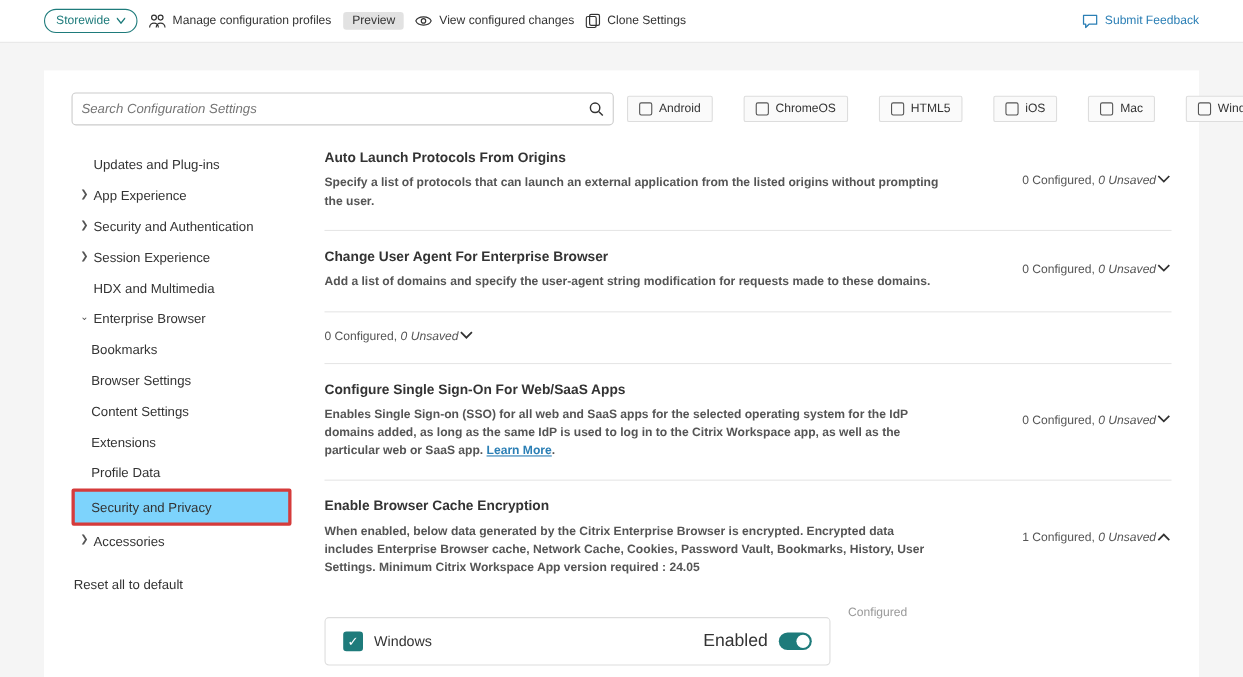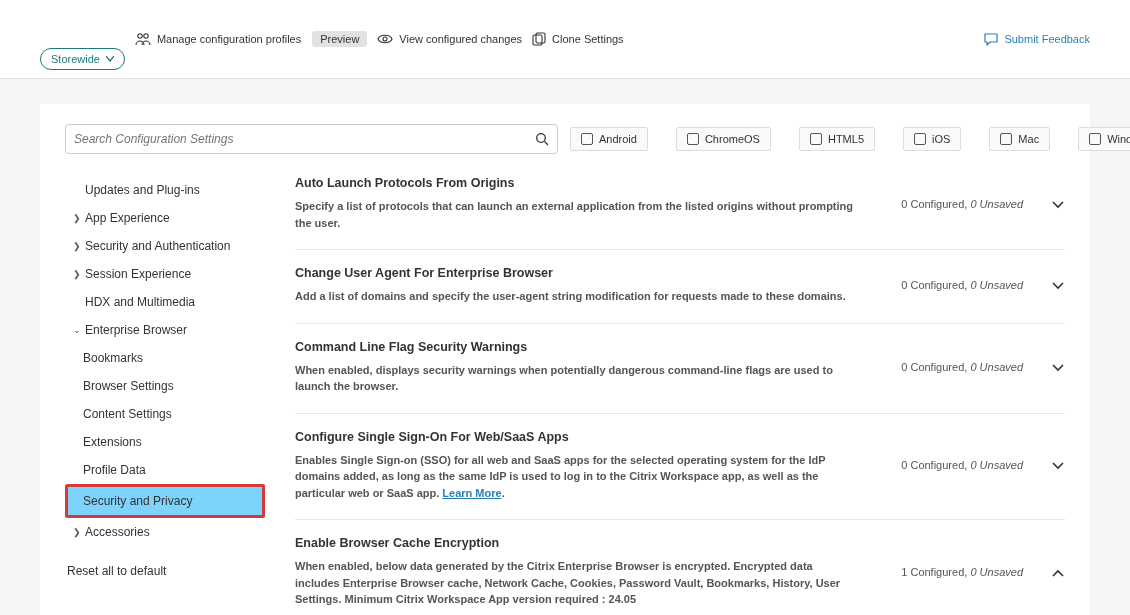--- a/index.html
+++ b/index.html
@@ -20,21 +20,20 @@
   .pill {
     border: 1px solid #1e7b7b;
     color: #1e7b7b;
     border-radius: 14px;
     padding: 4px 10px;
     display: inline-flex;
     align-items: center;
     gap: 6px;
     font-size: 11px;
     cursor: pointer;
-    margin-top: 40px;
   }
   .topbar .item {
     display: inline-flex;
     align-items: center;
     gap: 6px;
     font-size: 11px;
     color: #333;
     cursor: pointer;
   }
   .badge-preview {
@@ -101,21 +100,20 @@
     gap: 30px;
   }
   .sidebar {
     width: 200px;
     flex-shrink: 0;
   }
   .sidebar-item {
     padding: 7px 8px;
     font-size: 12px;
     display: flex;
-    align-items: center;
     gap: 4px;
     cursor: pointer;
   }
   .sidebar-item.sub { padding-left: 18px; }
   .sidebar-item.active {
     background: #7dd3fc;
     border: 3px solid #d53b3b;
     border-radius: 2px;
     padding-left: 15px;
   }
@@ -133,21 +131,21 @@
     border-bottom: 1px solid #e6e6e6;
     padding: 16px 0 18px;
     display: flex;
     gap: 10px;
   }
   .setting:first-child { padding-top: 0; }
   .setting-left { flex: 1; }
   .setting-title { font-weight: 700; font-size: 12.5px; margin-bottom: 8px; }
   .setting-desc { font-size: 11px; color: #555; line-height: 1.5; max-width: 560px; font-weight: bold; }
   .setting-desc a { color: #2b7fb5; text-decoration: underline; cursor: pointer; }
-  .setting-right { display: flex; align-items: flex-end; gap: 28px; flex-shrink: 0; align-self: center; }
+  .setting-right { display: flex; align-items: flex-start; gap: 0; flex-shrink: 0; align-self: center; }
   .status-text { font-size: 11px; color: #555; }
   .status-text .italic { font-style: italic; }
   .expander { cursor: pointer; }
 
   .config-box {
     border: 1px solid #ddd;
     border-radius: 4px;
     padding: 12px 16px;
     margin-top: 18px;
     display: flex;
@@ -325,24 +323,20 @@
           </div>
           <div class="setting-right">
             <span class="status-text"><span>0</span> <span>Configured</span>, <span class="italic"><span>0</span> <span>Unsaved</span></span></span>
             <svg class="expander" width="14" height="10" viewBox="0 0 14 10">
                 <path d="M2 2 L7 7 L12 2" fill="none" stroke="#333" stroke-width="1.6"></path>
               </svg>
           </div>
         </div>
 
         <div class="setting">
-          <div class="setting-left">
-            <div class="setting-title">Command Line Flag Security Warnings</div>
-            <div class="setting-desc">When enabled, displays security warnings when potentially dangerous command-line flags are used to launch the browser.</div>
-          </div>
           <div class="setting-right">
             <span class="status-text"><span>0</span> <span>Configured</span>, <span class="italic"><span>0</span> <span>Unsaved</span></span></span>
             <svg class="expander" width="14" height="10" viewBox="0 0 14 10">
                 <path d="M2 2 L7 7 L12 2" fill="none" stroke="#333" stroke-width="1.6"></path>
               </svg>
           </div>
         </div>
 
         <div class="setting">
           <div class="setting-left">

